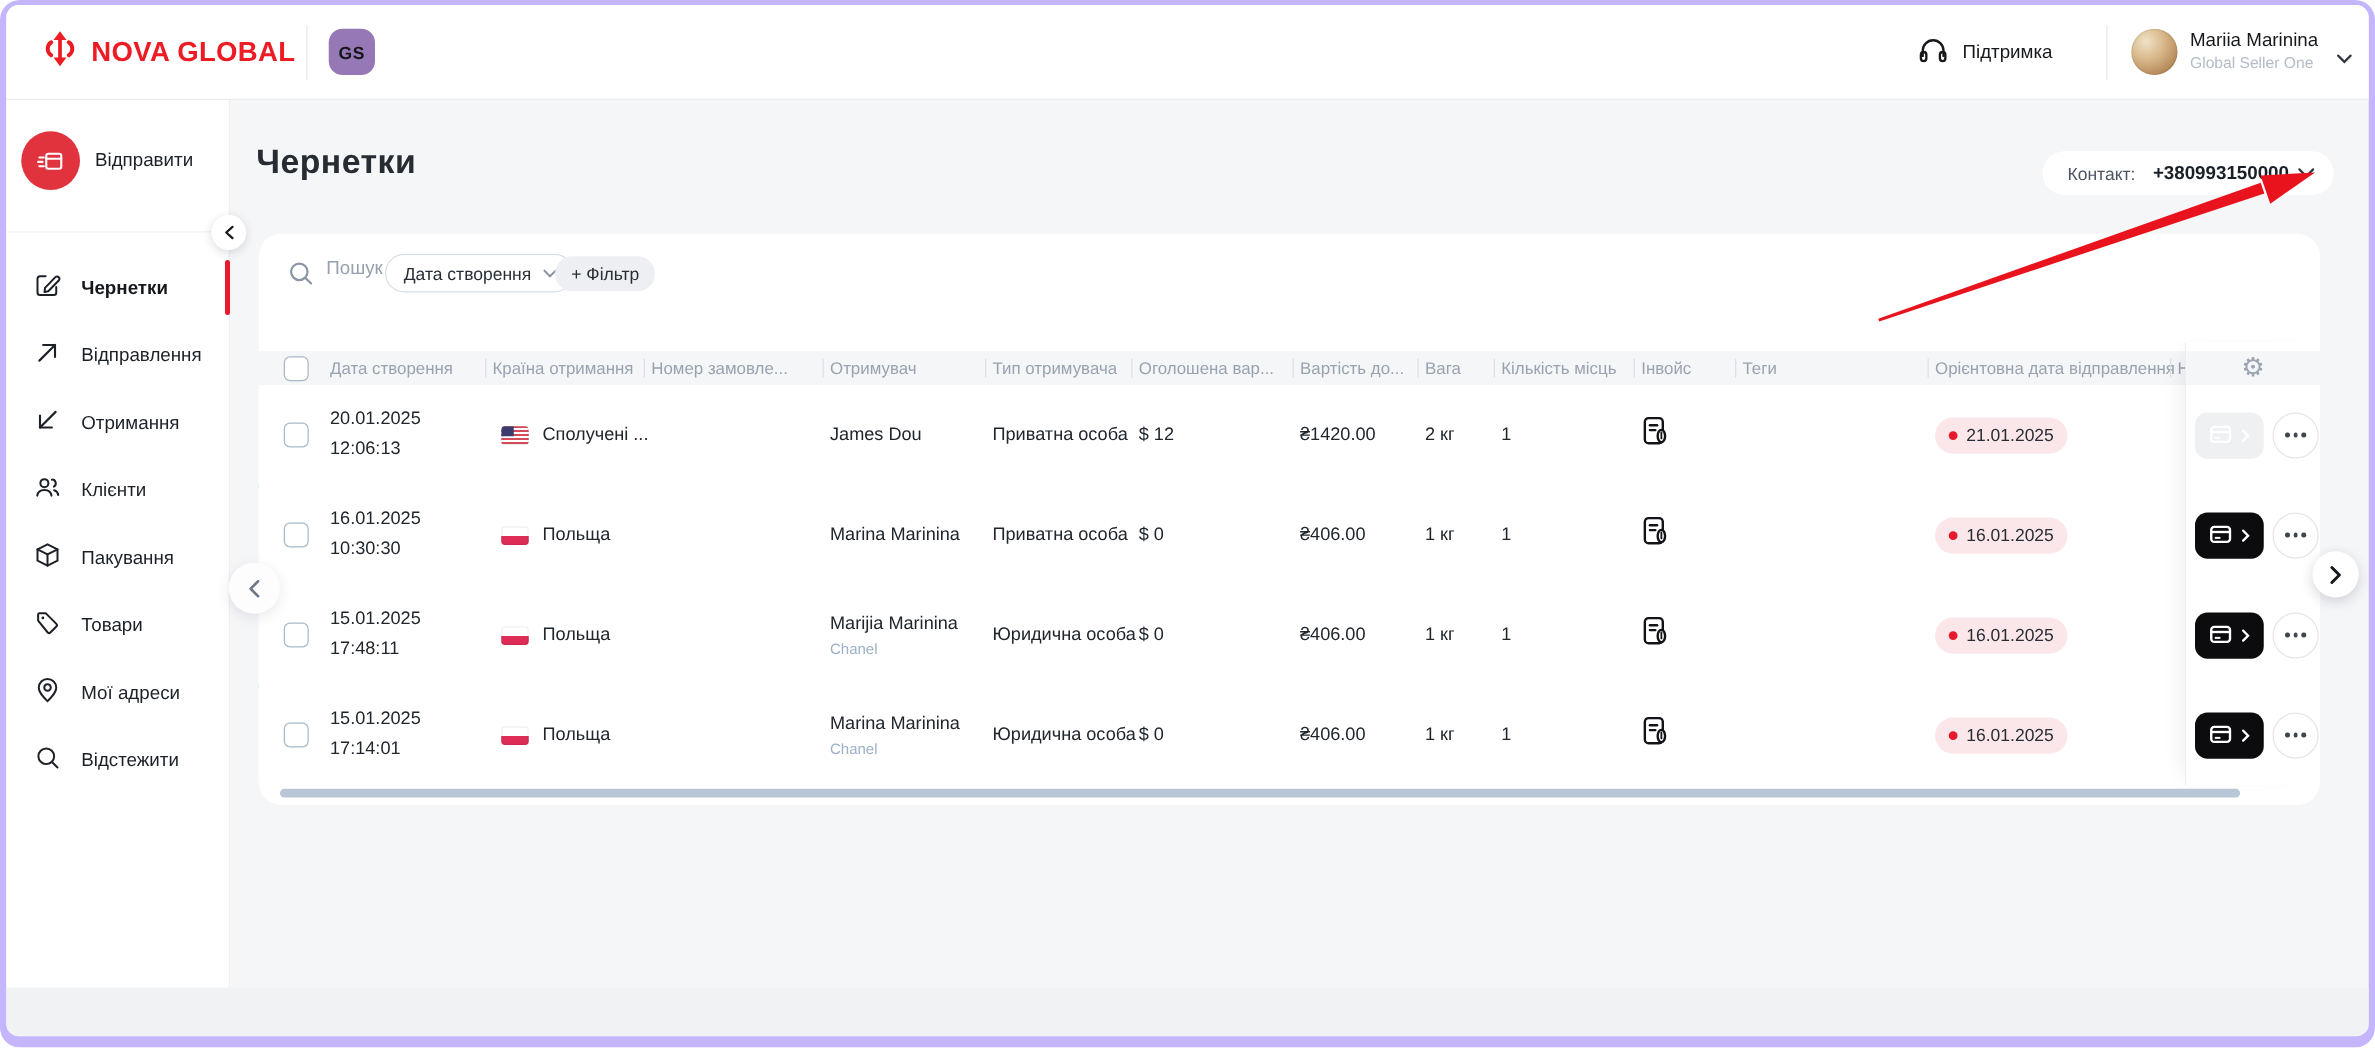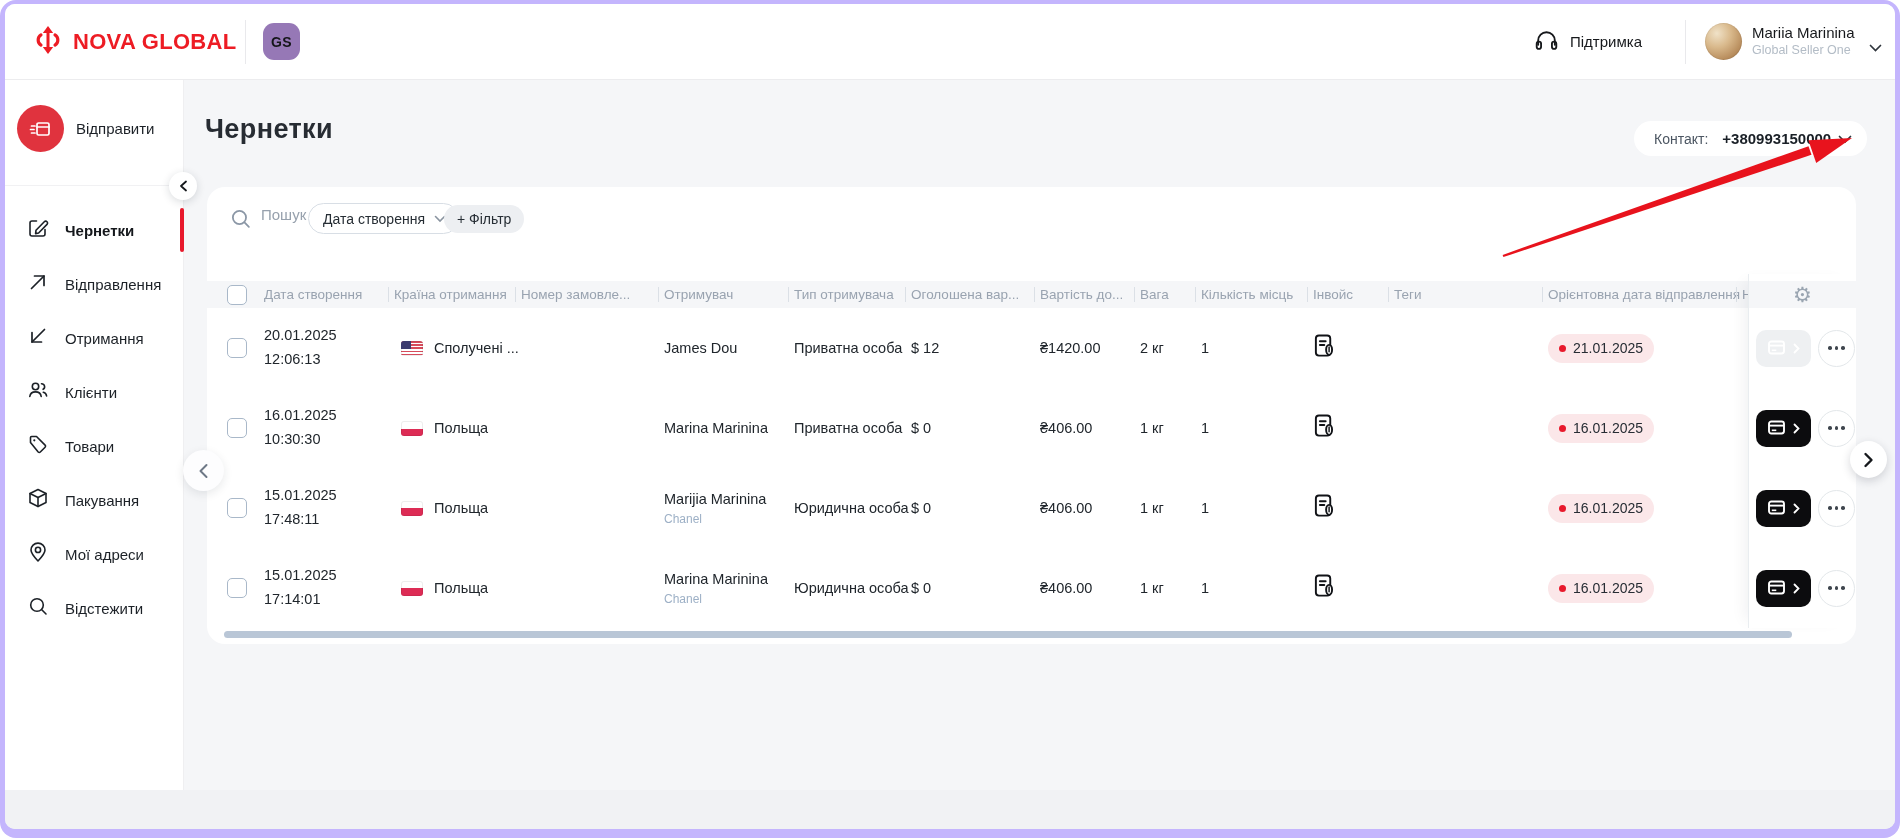--- a/index.html
+++ b/index.html
@@ -188,35 +188,35 @@
             <path d="M2.8 17.5c.4-3 2.7-4.6 5.7-4.6s5.3 1.6 5.7 4.6"></path>
             <path d="M14.5 4.7a3 3 0 0 1 1.6 5.6"></path>
                 <path d="M16.3 13.2c1.9.5 3 1.8 3.3 3.8"></path>
           </svg>
         </span>
         <span class="lbl">Клієнти</span>
       </div>
       <div class="nav-item">
         <span>
           <svg width="22" height="22" viewBox="0 0 22 22" fill="none" stroke="#1c2127" stroke-width="1.6" stroke-linecap="round" stroke-linejoin="round">
-            <path d="M3.5 9.5 V4.6 a1.1 1.1 0 0 1 1.1-1.1 H9.5 l8.6 8.6 a1.5 1.5 0 0 1 0 2.1 l-4.8 4.8 a1.5 1.5 0 0 1-2.1 0 Z"></path>
-            <circle cx="7.3" cy="7.3" r="1.1" fill="#1c2127" stroke="none"></circle>
-          </svg>
-        </span>
-        <span class="lbl">Товари</span>
-      </div>
-      <div class="nav-item">
-        <span>
-          <svg width="22" height="22" viewBox="0 0 22 22" fill="none" stroke="#1c2127" stroke-width="1.6" stroke-linecap="round" stroke-linejoin="round">
             <path d="M11 2.5 L19 6.5 V15.5 L11 19.5 L3 15.5 V6.5 Z"></path>
             <path d="M3 6.5 L11 10.5 L19 6.5"></path>
                 <path d="M11 10.5 V19.5"></path>
           </svg>
         </span>
         <span class="lbl">Пакування</span>
+      </div>
+      <div class="nav-item">
+        <span>
+          <svg width="22" height="22" viewBox="0 0 22 22" fill="none" stroke="#1c2127" stroke-width="1.6" stroke-linecap="round" stroke-linejoin="round">
+            <path d="M3.5 9.5 V4.6 a1.1 1.1 0 0 1 1.1-1.1 H9.5 l8.6 8.6 a1.5 1.5 0 0 1 0 2.1 l-4.8 4.8 a1.5 1.5 0 0 1-2.1 0 Z"></path>
+            <circle cx="7.3" cy="7.3" r="1.1" fill="#1c2127" stroke="none"></circle>
+          </svg>
+        </span>
+        <span class="lbl">Товари</span>
       </div>
       <div class="nav-item">
         <span>
           <svg width="22" height="22" viewBox="0 0 22 22" fill="none" stroke="#1c2127" stroke-width="1.6" stroke-linecap="round" stroke-linejoin="round">
             <path d="M11 20 c4-4.2 7-7.2 7-10.9 a7 7 0 1 0-14 0 C4 12.8 7 15.8 11 20 Z"></path>
             <circle cx="11" cy="8.9" r="2.6"></circle>
           </svg>
         </span>
         <span class="lbl">Мої адреси</span>
       </div>

